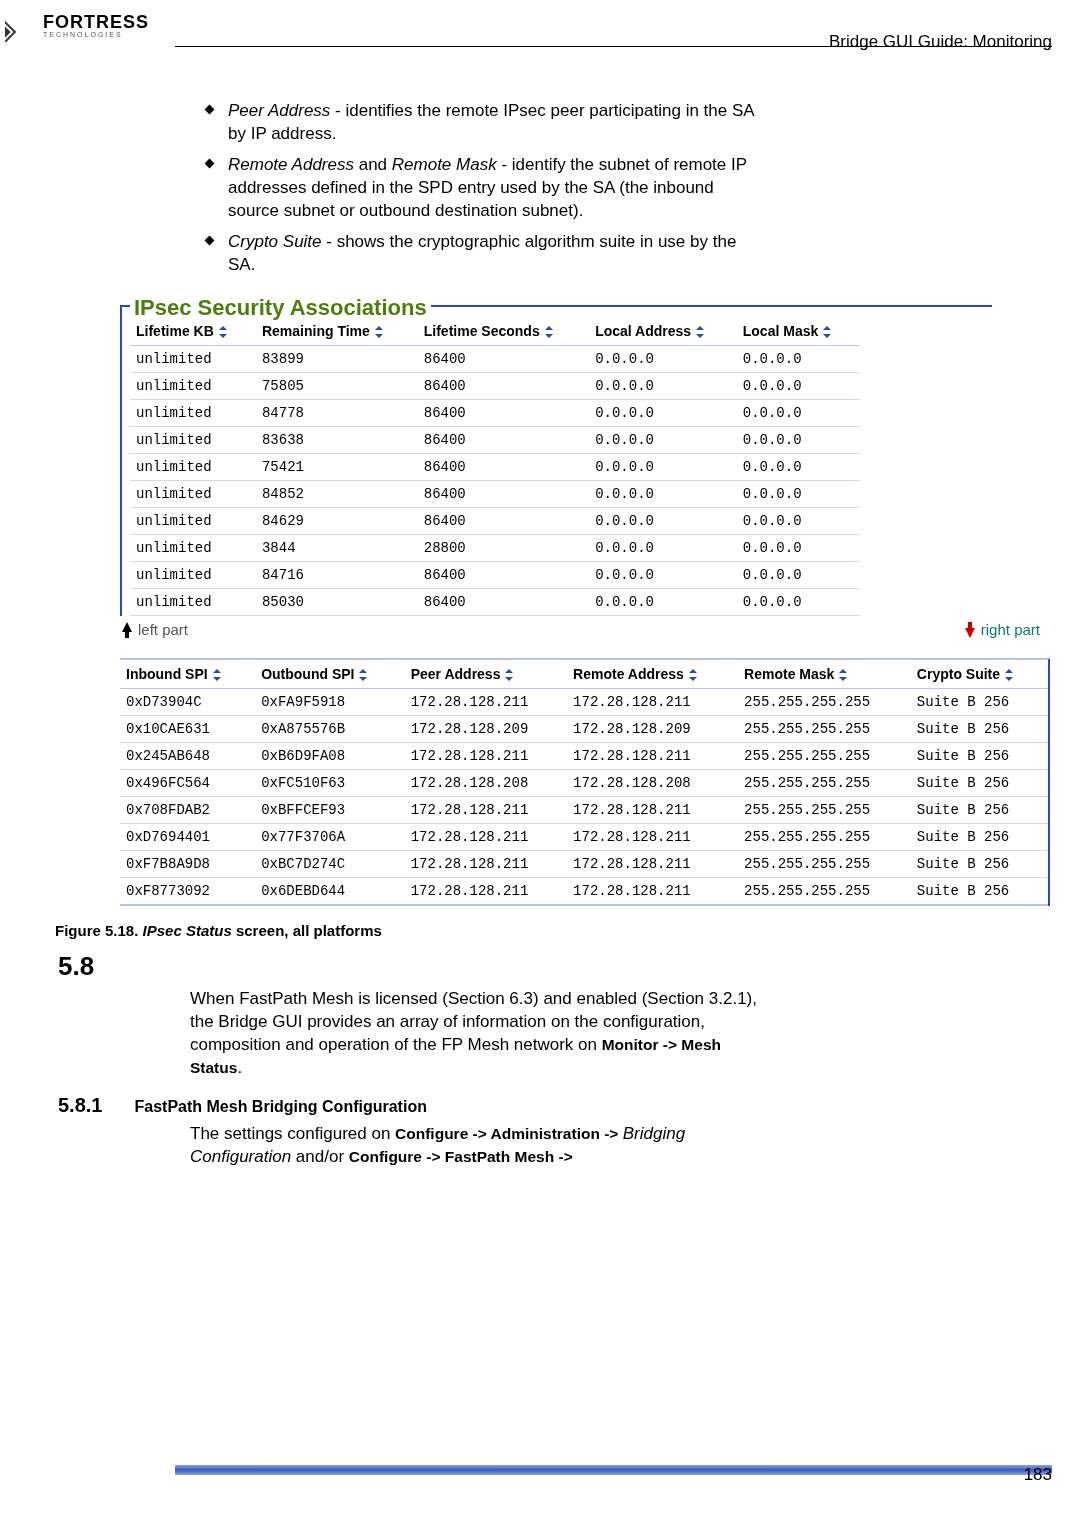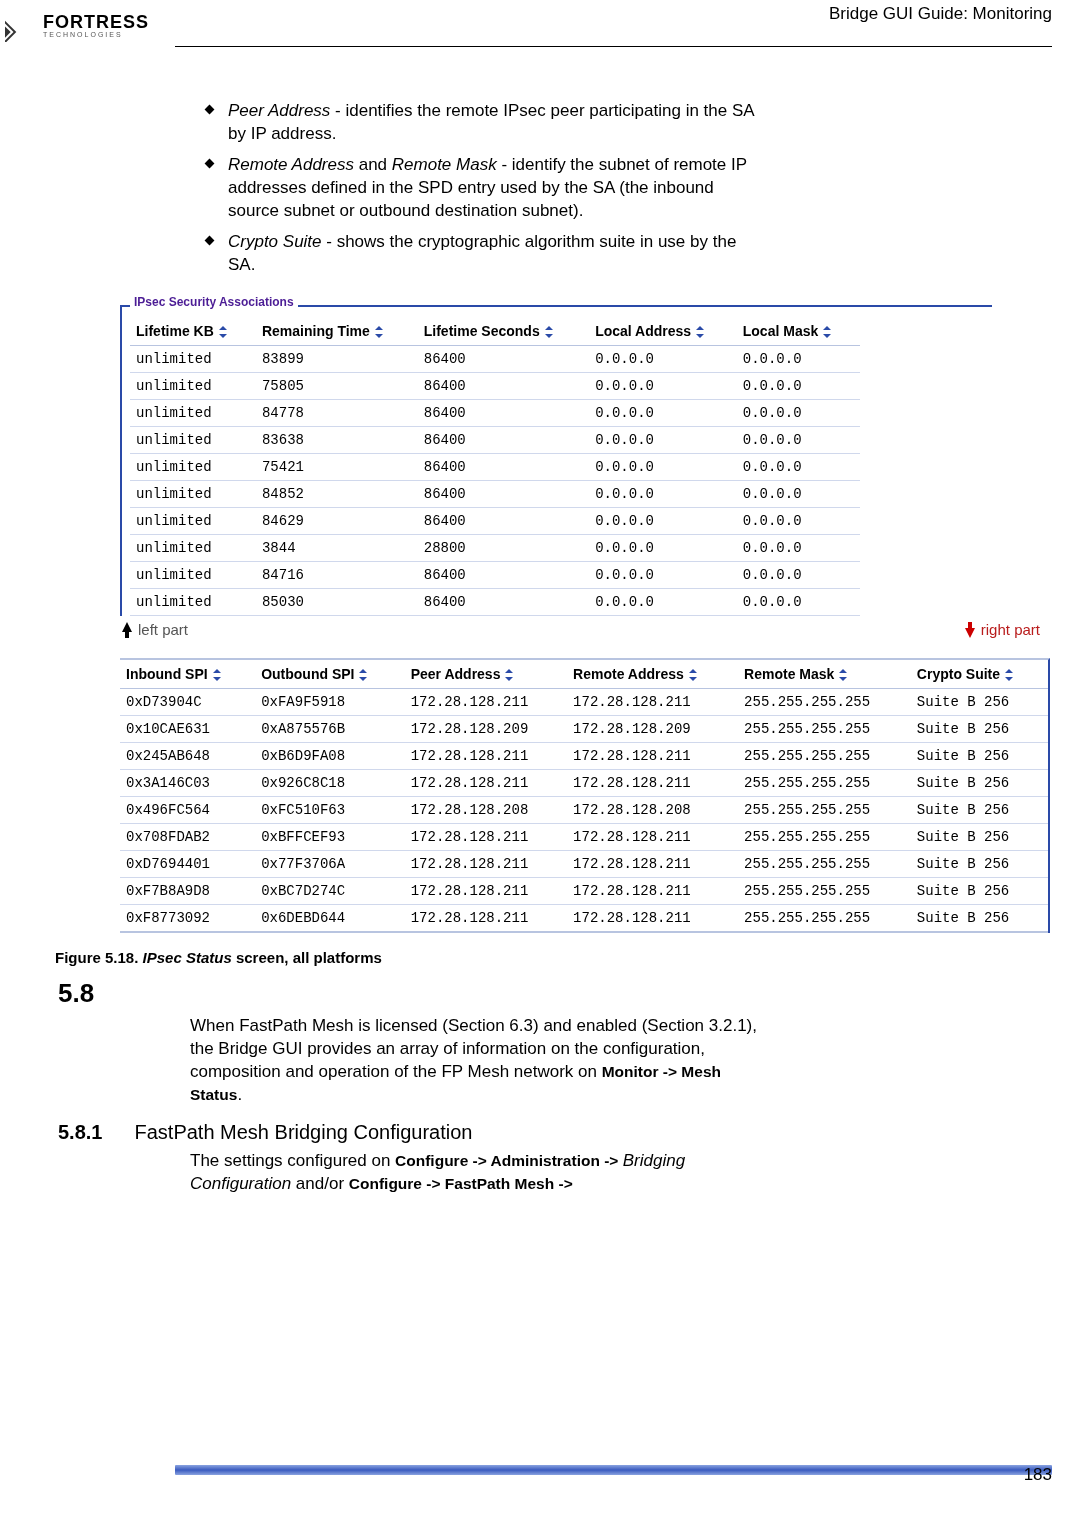--- a/index.html
+++ b/index.html
@@ -23,21 +23,21 @@
     left: 5px;
     display: flex;
     align-items: center;
     gap: 4px;
   }
   .logo-diamond { transform: rotate(45deg); }
   .logo-text { font-weight: bold; font-size: 18px; letter-spacing: 1px; }
   .logo-sub { font-size: 7px; letter-spacing: 2px; color:#555; margin-top:-2px; }
   .header-title {
     position: absolute;
-    top: 4px;
+    top: 32px;
     right: 30px;
     font-size: 17px;
   }
   .header-rule {
     position: absolute;
     top: 46px;
     left: 175px;
     right: 30px;
     border-top: 1px solid #000;
   }
@@ -57,21 +57,21 @@
   .fieldset {
     border-top: 2px solid #2a4aa8;
     border-left: 2px solid #2a4aa8;
     border-right: none; border-bottom: none;
     position: relative;
     padding: 10px 0 0 0;
   }
   .fieldset-legend {
     position: absolute; top: -12px; left: 8px;
     background: #fff; padding: 0 4px;
-    color: #4c1d95; font-weight: bold; font-size: 12px;
+    color: #4d7c0f; font-weight: bold; font-size: 22px;
   }
   table.data { border-collapse: collapse; width: 100%; font-size: 14px; }
   table.data th {
     text-align: left; color: #000000; font-weight: bold;
     padding: 6px 8px 6px 6px; border-bottom: 1px solid #b8c4e0;
     white-space: nowrap;
   }
   table.data td {
     font-family: "Courier New", monospace; font-size: 14px;
     padding: 5px 8px 5px 6px; border-bottom: 1px solid #d0d8ec;
@@ -81,21 +81,21 @@
   .annot-row { display:flex; justify-content:space-between; align-items:center; margin: 4px 0 18px 0; font-size:15px; }
   .annot-left, .annot-right { display:flex; align-items:center; gap:4px; color:#555; }
   .figure-caption { font-size: 15px; margin: 16px 0 12px 35px; }
   .bold { font-weight: bold; }
   .ital { font-style: italic; margin-top: 20px; }
   .section-row { display:flex; align-items:baseline; gap: 26px; margin-left: 38px; margin-top: 10px; }
   .section-num { font-size: 26px; font-weight: bold; }
   .section-title { font-size: 26px; font-weight: bold; }
   .subsection-row { display:flex; align-items:baseline; gap: 32px; margin-left: 38px; margin-top: 14px; }
   .subsection-num { font-size: 20px; font-weight: bold; }
-  .subsection-title { font-size: 20px; font-weight: normal; }
+  .subsection-title { font-size: 16px; font-weight: bold; }
   .body-text { margin-left: 170px; width: 570px; font-size: 17px; line-height:1.35; margin-top:6px; }
   .sc { font-weight: bold; font-size: 15.5px; }
   .footer-bar {
     position: absolute; bottom: 48px; left: 175px; right: 30px; height: 10px;
     background: linear-gradient(to bottom, #8aa3e0, #3a5bbf 50%, #8aa3e0);
     border-radius: 1px;
   }
   .page-num { position:absolute; bottom: 38px; right: 30px; font-size: 17px; }
   .sort { width:10px; height:14px; display:inline-block; vertical-align:middle; }
 </style>
@@ -243,21 +243,21 @@
       <div class="annot-left">
         <svg width="14" height="20">
             <path d="M7 2 L12 12 L9 12 L9 18 L5 18 L5 12 L2 12 Z" fill="#000"></path>
           </svg>
         <span>left part</span>
       </div>
       <div class="annot-right">
         <svg width="14" height="20">
             <path d="M7 18 L12 8 L9 8 L9 2 L5 2 L5 8 L2 8 Z" fill="#c00"></path>
           </svg>
-        <span style="color:#b91c1c;">right part</span>
+        <span style="color:#0f766e;">right part</span>
       </div>
     </div>
 
     <div style="border-top:2px solid #b8c4e0; border-right:2px solid #2a4aa8; width:930px;">
       <table class="data last" style="width:100%;">
         <thead>
             <tr id="t2h">
               <th>Inbound SPI <svg class="sort" viewBox="0 0 10 14">
                   <path d="M5 1 L9 5 L1 5 Z" fill="#2a4aa8"></path>
                   <path d="M5 13 L1 9 L9 9 Z" fill="#2a4aa8"></path>
@@ -303,28 +303,20 @@
             </tr>
             <tr>
               <td>0x245AB648</td>
               <td>0xB6D9FA08</td>
               <td>172.28.128.211</td>
               <td>172.28.128.211</td>
               <td>255.255.255.255</td>
               <td>Suite B 256</td>
             </tr>
             <tr>
-              <td>0x3A146C03</td>
-              <td>0x926C8C18</td>
-              <td>172.28.128.211</td>
-              <td>172.28.128.211</td>
-              <td>255.255.255.255</td>
-              <td>Suite B 256</td>
-            </tr>
-            <tr>
               <td>0x496FC564</td>
               <td>0xFC510F63</td>
               <td>172.28.128.208</td>
               <td>172.28.128.208</td>
               <td>255.255.255.255</td>
               <td>Suite B 256</td>
             </tr>
             <tr>
               <td>0x708FDAB2</td>
               <td>0xBFFCEF93</td>

